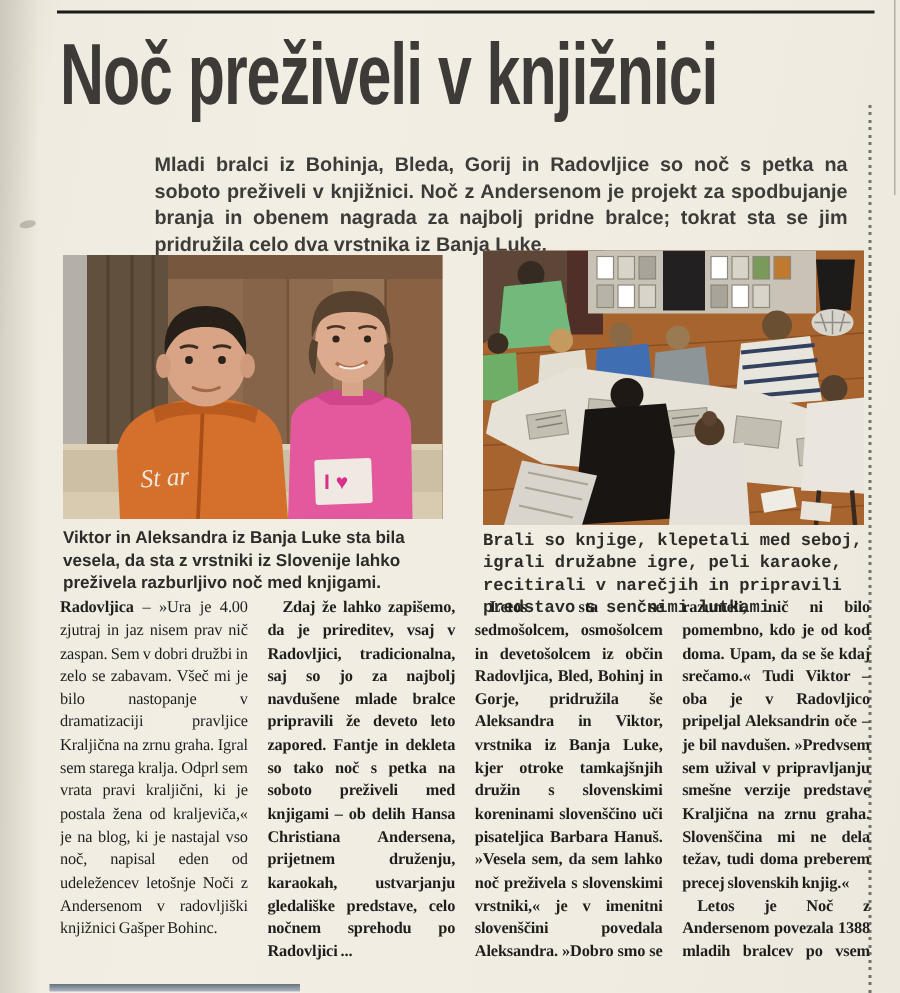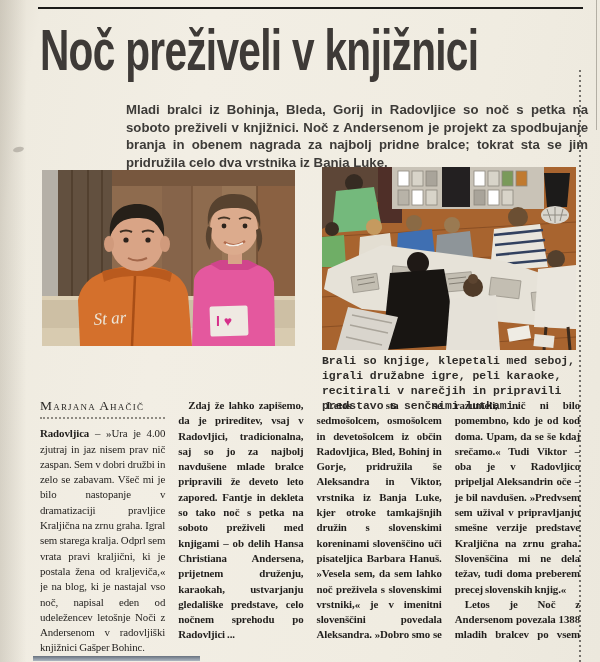--- a/index.html
+++ b/index.html
@@ -14,21 +14,21 @@
     background:linear-gradient(90deg,rgba(165,158,144,.35),rgba(165,158,144,0) 70%);}
   .top-rule{position:absolute;left:38px;top:7px;width:545px;height:2px;background:#1c1b19;}
   .edge-line-right{position:absolute;left:596px;top:0;width:1px;height:130px;background:rgba(120,115,105,.5);}
 
   .headline{
     position:absolute;left:40px;top:18px;margin:0;white-space:nowrap;
     font-size:58px;font-weight:700;color:#3e3a37;letter-spacing:-1px;
     transform:scaleX(.70);transform-origin:left top;line-height:1.1;
   }
   .lead{
-    position:absolute;left:126px;top:101px;width:462px;margin:0;
+    position:absolute;left:103px;top:101px;width:462px;margin:0;
     font-size:13.2px;font-weight:700;line-height:17.6px;color:#3d3b38;
     text-align:justify;
   }
   .photo{position:absolute;overflow:hidden;background:#8e6b4e;}
   .photo svg{display:block;}
   .photo-left{left:42px;top:170px;width:253px;height:176px;}
   .photo-right{left:322px;top:167px;width:254px;height:183px;}
   .caption{
     position:absolute;margin:0;font-size:11.4px;font-weight:700;line-height:15px;color:#2e2c29;
   }
@@ -212,24 +212,24 @@
       <polygon points="216,102 254,98 254,162 212,160" fill="#eae6dd"></polygon>
       <path d="M224,160 L222,183 M246,160 L248,183" stroke="#3a2a1d" stroke-width="3"></path>
 
       <polygon points="26,140 76,150 66,183 14,183" fill="#d9d5cd"></polygon>
       <path d="M30,148 L70,156 M28,158 L66,166 M24,170 L60,178" stroke="#a9a49a" stroke-width="1.5"></path>
       <rect x="186" y="160" width="22" height="13" fill="#efece4" transform="rotate(-10 197 166)"></rect>
       <rect x="212" y="168" width="20" height="12" fill="#e8e4da" transform="rotate(6 222 174)"></rect>
     </svg>
   </div>
 
+  <p class="caption caption-left">Viktor in Aleksandra iz Banja Luke sta bila vesela, da sta z vrstniki iz Slovenije lahko preživela razburljivo noč med knjigami.</p>
   <p class="caption caption-right">Brali so knjige, klepetali med seboj, igrali družabne igre, peli karaoke, recitirali v narečjih in pripravili predstavo s senčnimi lutkami.</p>
 
   <div class="body-cols">
-    <div class="byline">Marjana Ahačič</div>
     <p class="para"><b class="dateline">Radovljica</b> <span>– »Ura je 4.00 zjutraj in jaz nisem prav nič zaspan. Sem v dobri družbi in zelo se zabavam. Všeč mi je bilo nastopanje v dramatizaciji pravljice Kraljična na zrnu graha. Igral sem starega kralja. Odprl sem vrata pravi kraljični, ki je postala žena od kraljeviča,« je na blog, ki je nastajal vso noč, napisal eden od udeležencev letošnje Noči z Andersenom v radovljiški knjižnici Gašper Bohinc.</span></p>
     <p class="para">Zdaj že lahko zapišemo, da je prireditev, vsaj v Radovljici, tradicionalna, saj so jo za najbolj navdušene mlade bralce pripravili že deveto leto zapored. Fantje in dekleta so tako noč s petka na soboto preživeli med knjigami – ob delih Hansa Christiana Andersena, prijetnem druženju, karaokah, ustvarjanju gledališke predstave, celo nočnem sprehodu po Radovljici ...</p>
     <p class="para">Letos sta se sedmošolcem, osmošolcem in devetošolcem iz občin Radovljica, Bled, Bohinj in Gorje, pridružila še Aleksandra in Viktor, vrstnika iz Banja Luke, kjer otroke tamkajšnjih družin s slovenskimi koreninami slovenščino uči pisateljica Barbara Hanuš. »Vesela sem, da sem lahko noč preživela s slovenskimi vrstniki,« je v imenitni slovenščini povedala Aleksandra. »Dobro smo se razumeli, nič ni bilo pomembno, kdo je od kod doma. Upam, da se še kdaj srečamo.« Tudi Viktor – oba je v Radovljico pripeljal Aleksandrin oče – je bil navdušen. »Predvsem sem užival v pripravljanju smešne verzije predstave Kraljična na zrnu graha. Slovenščina mi ne dela težav, tudi doma preberem precej slovenskih knjig.«</p>
     <p class="para">Letos je Noč z Andersenom povezala 1388 mladih bralcev po vsem svetu; največ na Češkem, kjer so projekt pred desetimi leti tudi začeli, je povedala direktorica Knjižnice Antona Tomaža Linharta Božena Kolman Finžgar. Na Gorenjskem so ob Andersenu bedeli še v osnovnih šolah na Bledu in v Bohinjskih Bistrici. »Sodelovanje je po eni strani nagrada za najbolj pridne mlade bralce, po drugi pa način spodbujanja branja, ki naj postane vsakodnevna potreba in užitek.«</p>
   </div>
 
   <div class="perforation"></div>
   <div class="bottom-bar"></div>
 </div>
 

